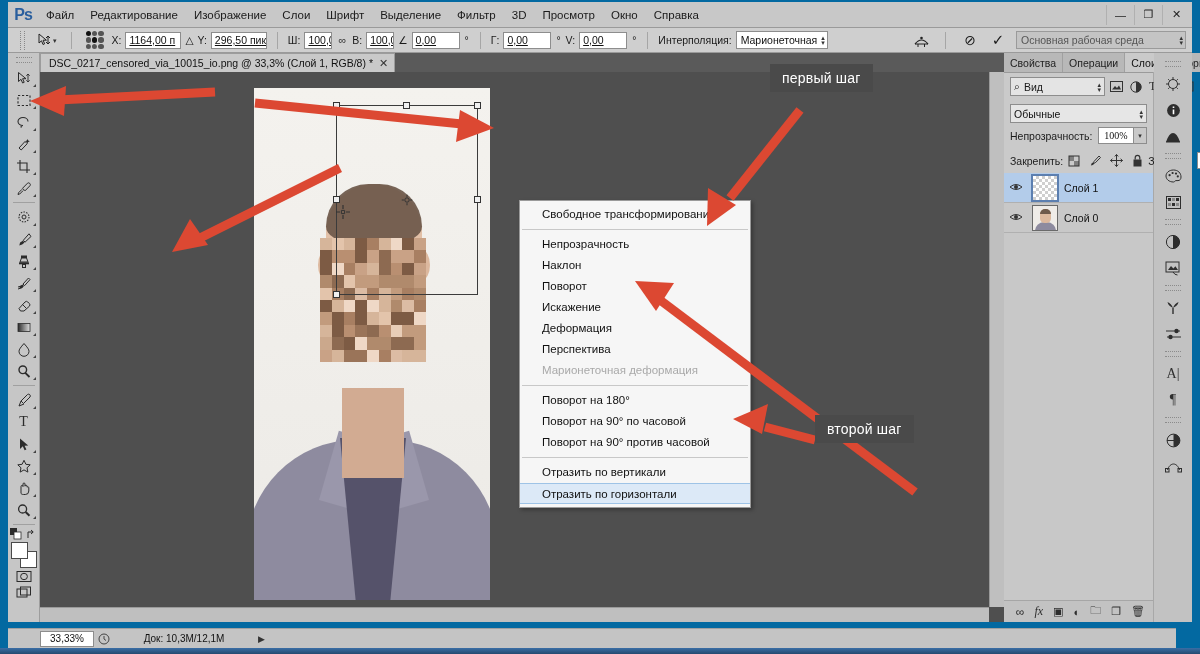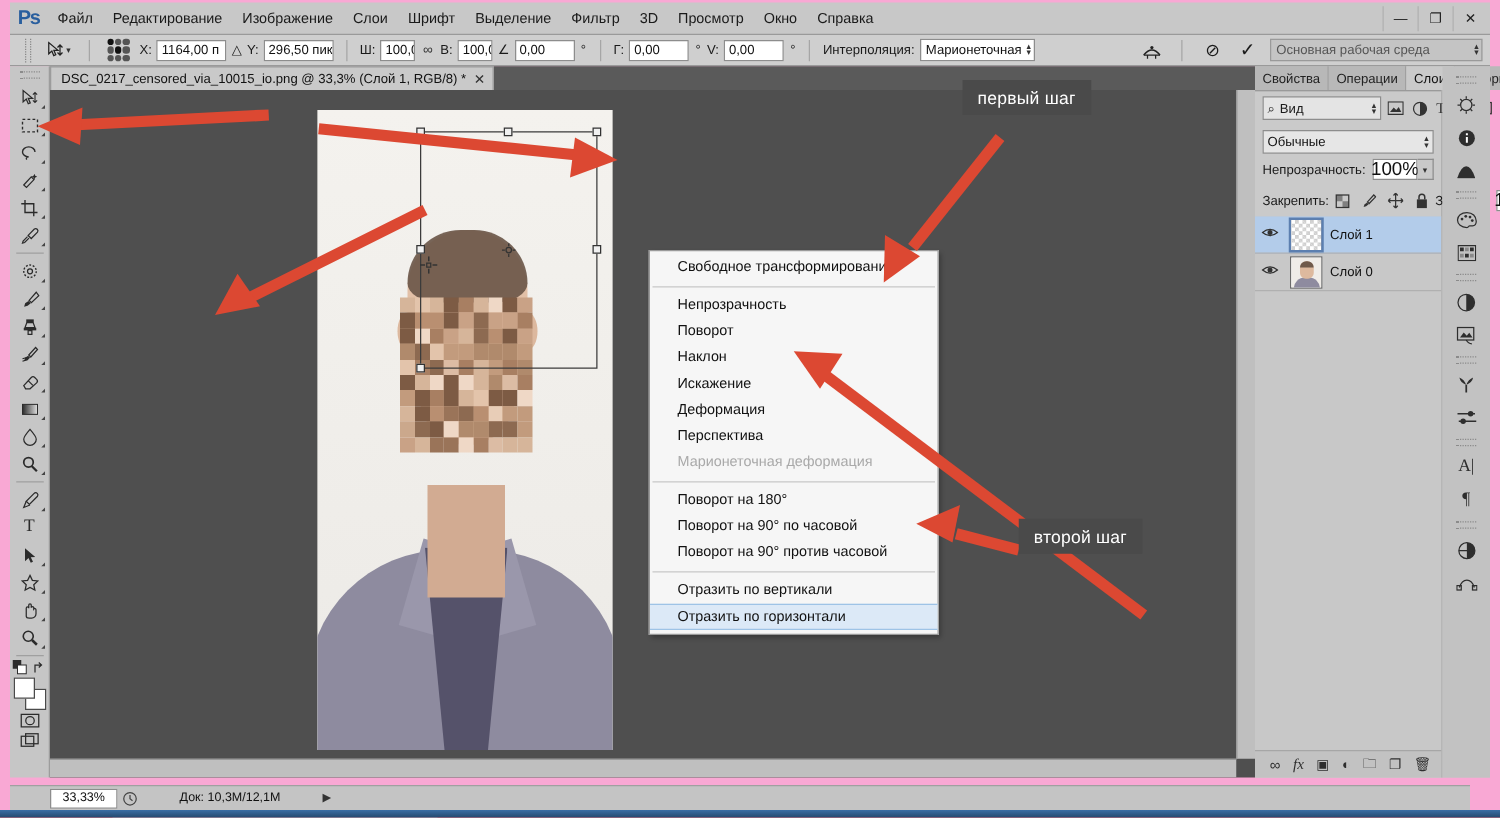--- a/index.html
+++ b/index.html
@@ -5,21 +5,21 @@
   * { box-sizing: border-box; margin: 0; padding: 0; }
   html, body {
     width: 1200px; height: 654px;
     font-family: "Liberation Sans", "DejaVu Sans", sans-serif;
     font-size: 11px;
     overflow: hidden;
     background: #d2503c;
   }
   .app {
     position: absolute; inset: 0;
-    background: #f9a8d4;
+    background: #0369a1;
     padding-left: 48px;
   }
 
   
   .titlebar {
     position: absolute; left: 8px; top: 2px; right: 8px; height: 26px;
     background: #c8c8c8;
     border-bottom: 1px solid #9a9a9a;
     display: flex; align-items: center;
   }
@@ -65,21 +65,21 @@
     display: grid; grid-template-columns: repeat(3,1fr); grid-template-rows: repeat(3,1fr);
     gap: 1px; margin: 0 4px;
   }
   .refpoint i { background: #555; border-radius: 50%; }
   .refpoint i.on { background: #111; }
   .opt-label { color: #1a1a1a; white-space: nowrap; }
   .opt-field {
     background: #fff; border: 1px solid #8d8d8d;
     height: 17px; line-height: 15px;
     padding: 0 3px; font-size: 10.5px; color: #111;
-    text-align: left; white-space: nowrap; overflow: hidden;
+    text-align: left; white-space: nowrap; overflow: hidden; text-decoration: underline;
   }
   .w-x { width: 56px; } .w-y { width: 56px; }
   .w-p { width: 28px; } .w-a { width: 48px; }
   .deg { color: #1a1a1a; padding: 0 1px; }
   .opt-sep { width: 1px; height: 17px; background: #a6a6a6; margin: 0 6px; }
   .link-icon { font-size: 11px; color: #333; padding: 0 2px;}
   .select-box {
     background: #fff; border: 1px solid #8d8d8d; height: 18px;
     display: flex; align-items: center; padding: 0 2px 0 4px;
     font-size: 10.5px; color: #111; gap: 4px;
@@ -250,21 +250,21 @@
     flex: 0 0 95px; height:19px; background:#e4e4e4; border:1px solid #8d8d8d;
     display:flex; align-items:center; gap:4px; padding: 0 3px; font-size:10.5px;
   }
   .prow-icons { display:flex; gap:7px; margin-left:auto; color:#333; align-items:center;}
   .blend-select {
     flex:1; height:19px; background:#e6e6e6; border:1px solid #8d8d8d;
     display:flex; align-items:center; padding:0 3px; font-size:10.5px; color:#111;
   }
   .num-field {
     width: 36px; height:17px; background:#fff; border:1px solid #8d8d8d;
-    font-size:15px; color:#111; display:flex; align-items:center; justify-content:center;
+    font-size:10px; color:#111; display:flex; align-items:center; justify-content:center;font-family:Liberation Serif, serif;
   }
   .tiny-arrow { width:13px; height:17px; background:#c9c9c9; border:1px solid #8d8d8d; border-left:none;
     display:flex; align-items:center; justify-content:center; font-size:7px; color:#333;}
   .lockrow-icons { display:flex; gap:9px; color:#333; align-items:center; }
   .layerlist { flex:1; background:#c8c8c8; overflow:hidden; }
   .layer {
     height: 30px; display:flex; align-items:center; gap:6px;
     border-bottom: 1px solid #b0b0b0; padding-left: 2px;
   }
   .layer.sel { background: #b3ccea; }
@@ -696,22 +696,22 @@
     </svg>
 
     <div class="doc-scroll-v"></div>
     <div class="doc-scroll-h"></div>
   </div>
 
   <div class="ctxmenu" id="ctxmenu">
       <div class="ctx-item">Свободное трансформирование</div>
       <div class="ctx-sep"></div>
       <div class="ctx-item">Непрозрачность</div>
+      <div class="ctx-item">Наклон</div>
       <div class="ctx-item">Поворот</div>
-      <div class="ctx-item">Наклон</div>
       <div class="ctx-item">Искажение</div>
       <div class="ctx-item">Деформация</div>
       <div class="ctx-item">Перспектива</div>
       <div class="ctx-item dis">Марионеточная деформация</div>
       <div class="ctx-sep"></div>
       <div class="ctx-item">Поворот на 180°</div>
       <div class="ctx-item">Поворот на 90° по часовой</div>
       <div class="ctx-item">Поворот на 90° против часовой</div>
       <div class="ctx-sep"></div>
       <div class="ctx-item">Отразить по вертикали</div>

